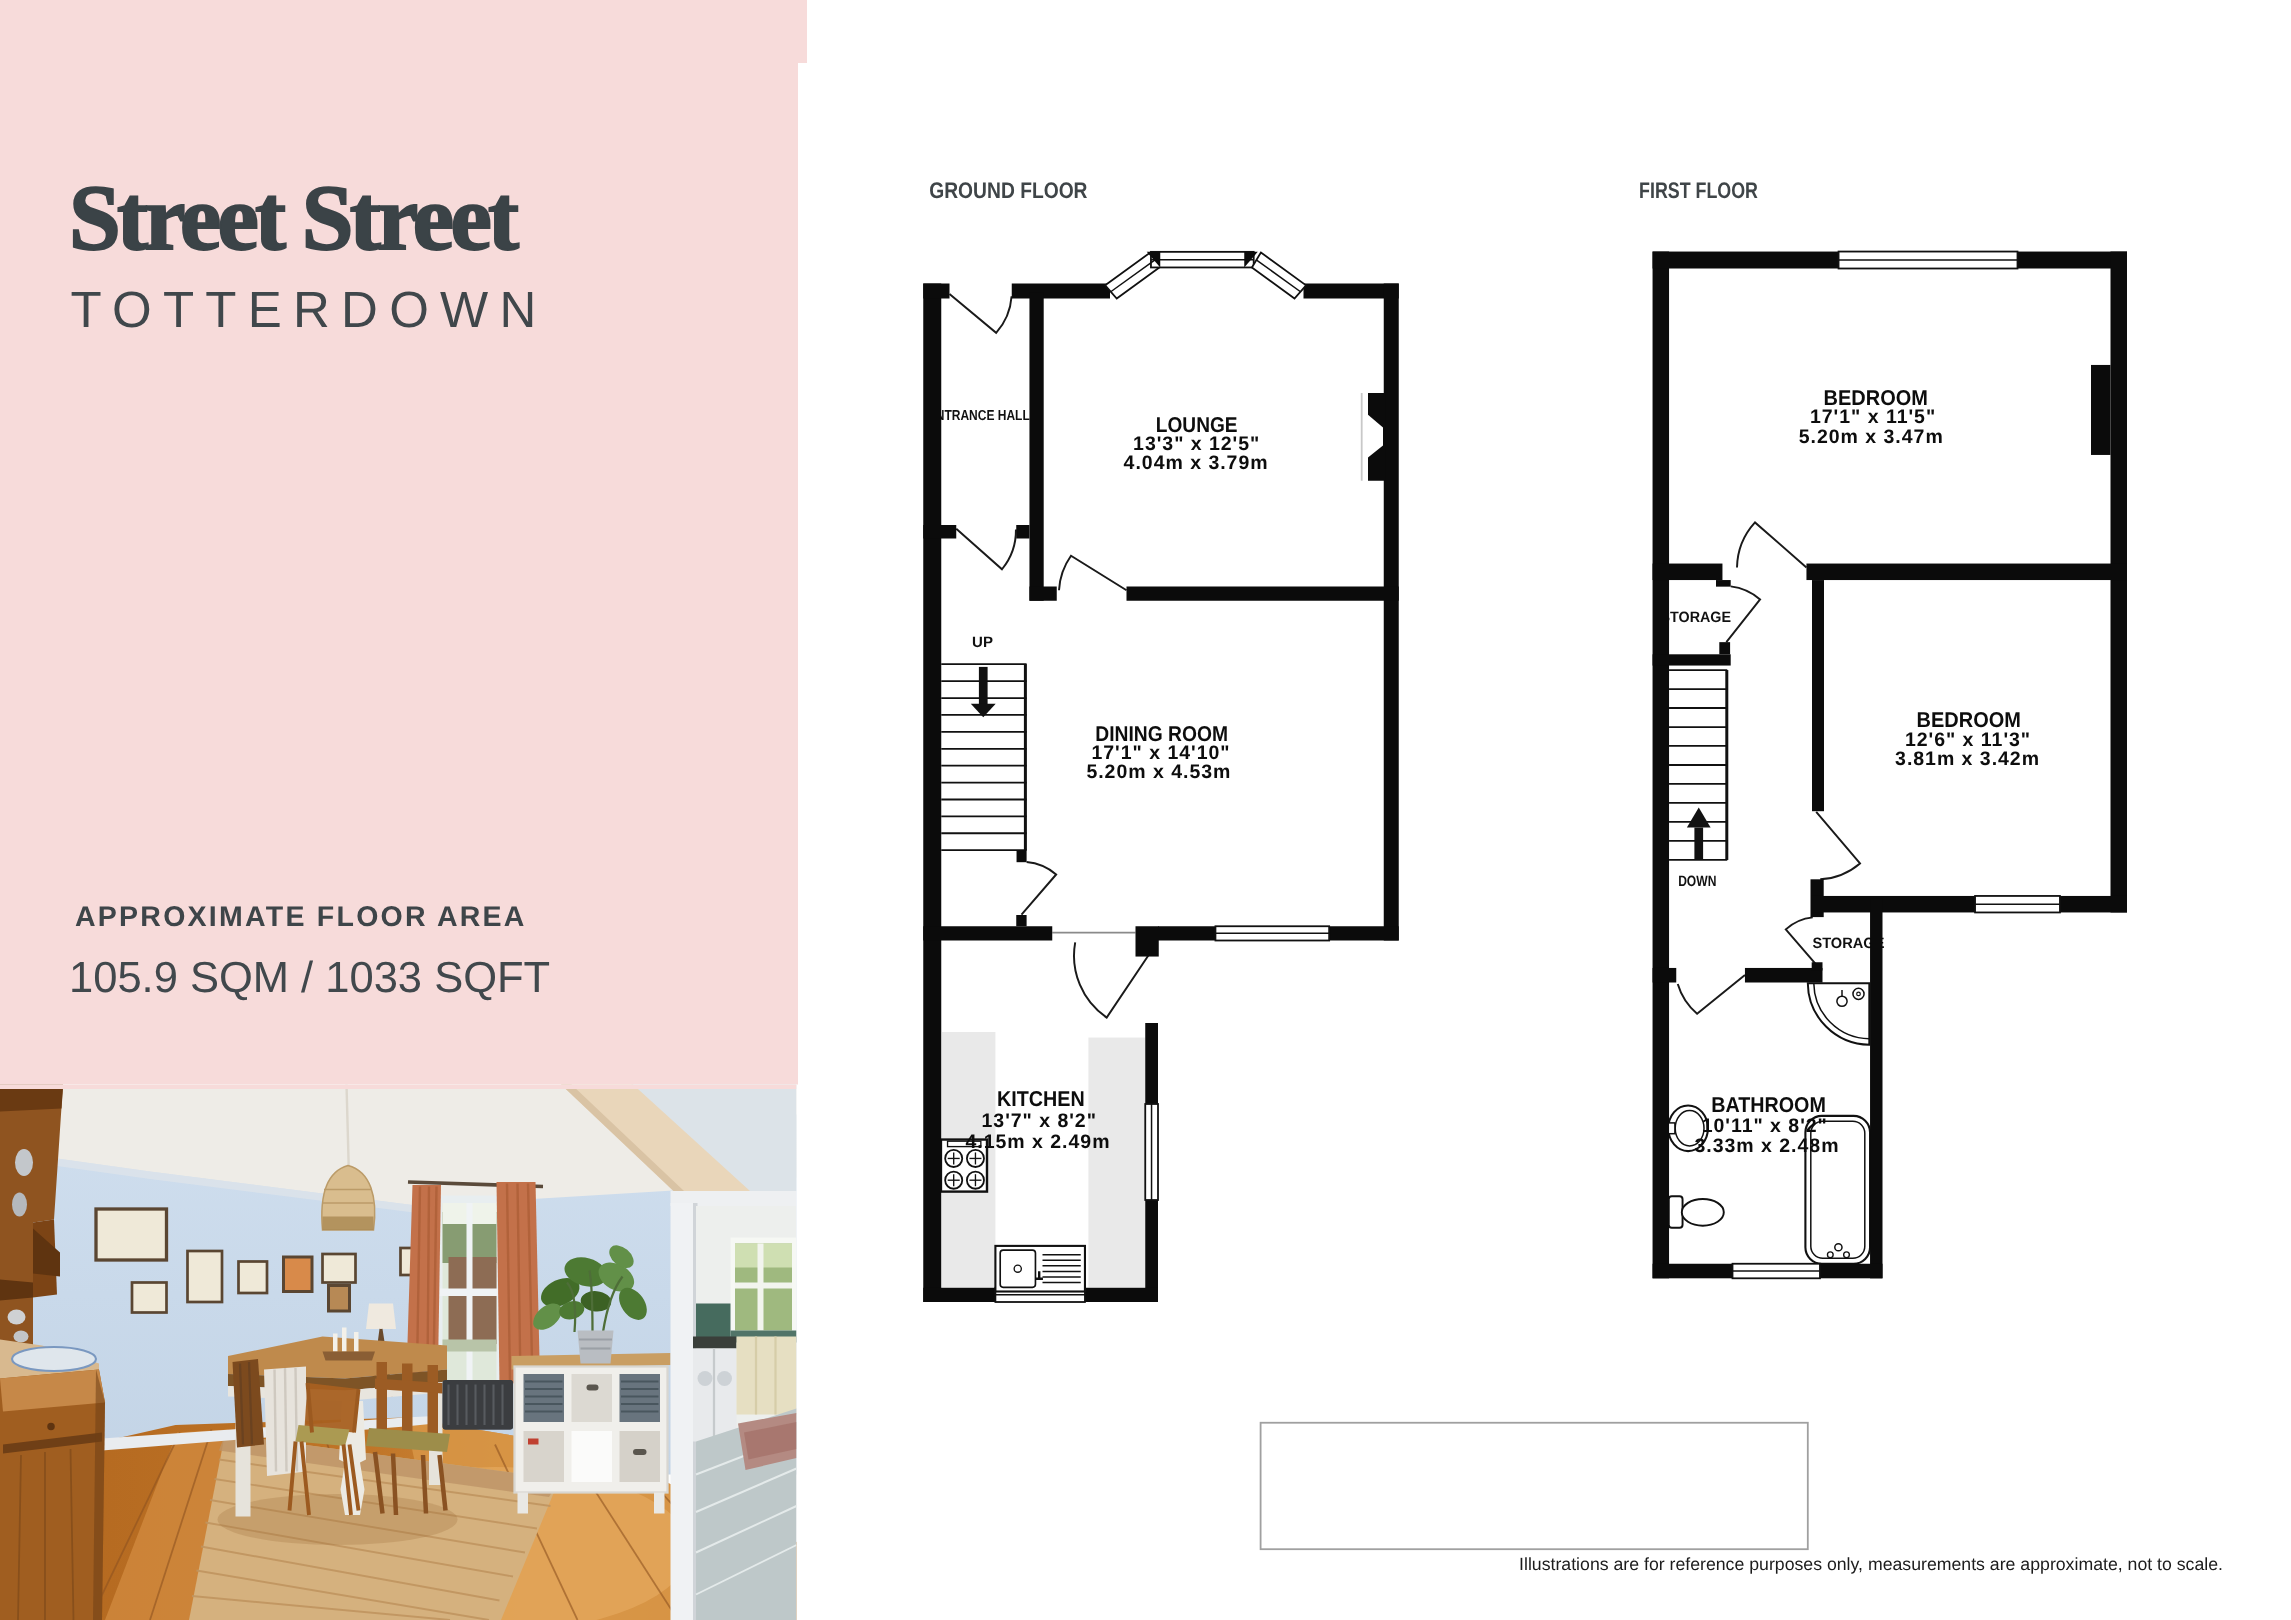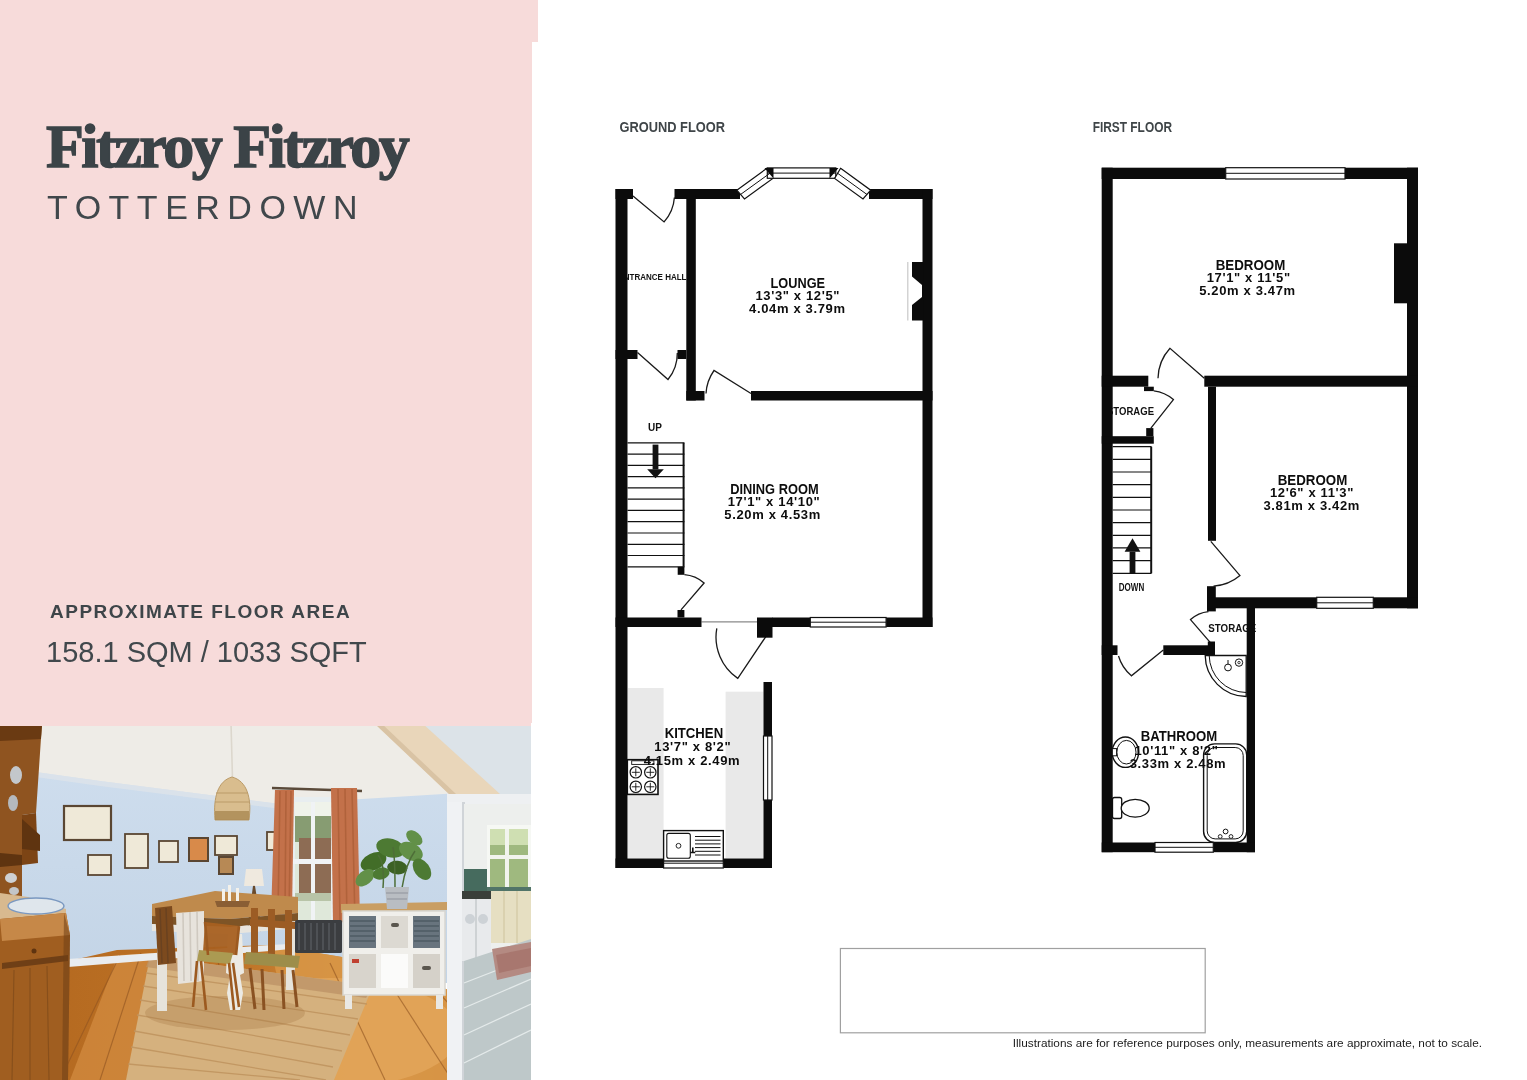--- a/index.html
+++ b/index.html
@@ -17,24 +17,24 @@
   .af2{position:absolute;left:46px;top:636px;font-weight:normal;font-size:29px;color:#41484c;
        letter-spacing:0px;white-space:nowrap;}
   svg{position:absolute;}
   #plan{left:0;top:0;}
   #photo{left:0;top:723px;}
 </style>
 </head>
 <body>
 <div class="pink"></div>
 <div class="pink2"></div>
-<div class="title">Fitzroy Fitzroy</div>
+<div class="title">Street Street</div>
 <div class="sub">TOTTERDOWN</div>
 <div class="af1">APPROXIMATE FLOOR AREA</div>
-<div class="af2">158.1 SQM / 1033 SQFT</div>
+<div class="af2">105.9 SQM / 1033 SQFT</div>
 
 <svg id="plan" width="1527" height="1080" viewBox="0 0 1527 1080">
 <g font-family="Liberation Sans" fill="#111111">
 
 <text x="619.5" y="131.7" font-size="15" font-weight="bold" fill="#3f4548" textLength="105.5" lengthAdjust="spacingAndGlyphs">GROUND FLOOR</text>
 <text x="1092.7" y="131.7" font-size="15" font-weight="bold" fill="#3f4548" textLength="79.3" lengthAdjust="spacingAndGlyphs">FIRST FLOOR</text>
 
 <text x="652.5" y="280" font-size="9.6" font-weight="bold" text-anchor="middle" textLength="68" lengthAdjust="spacingAndGlyphs">ENTRANCE HALL</text>
 
 <g stroke="#111" stroke-width="1.2">

